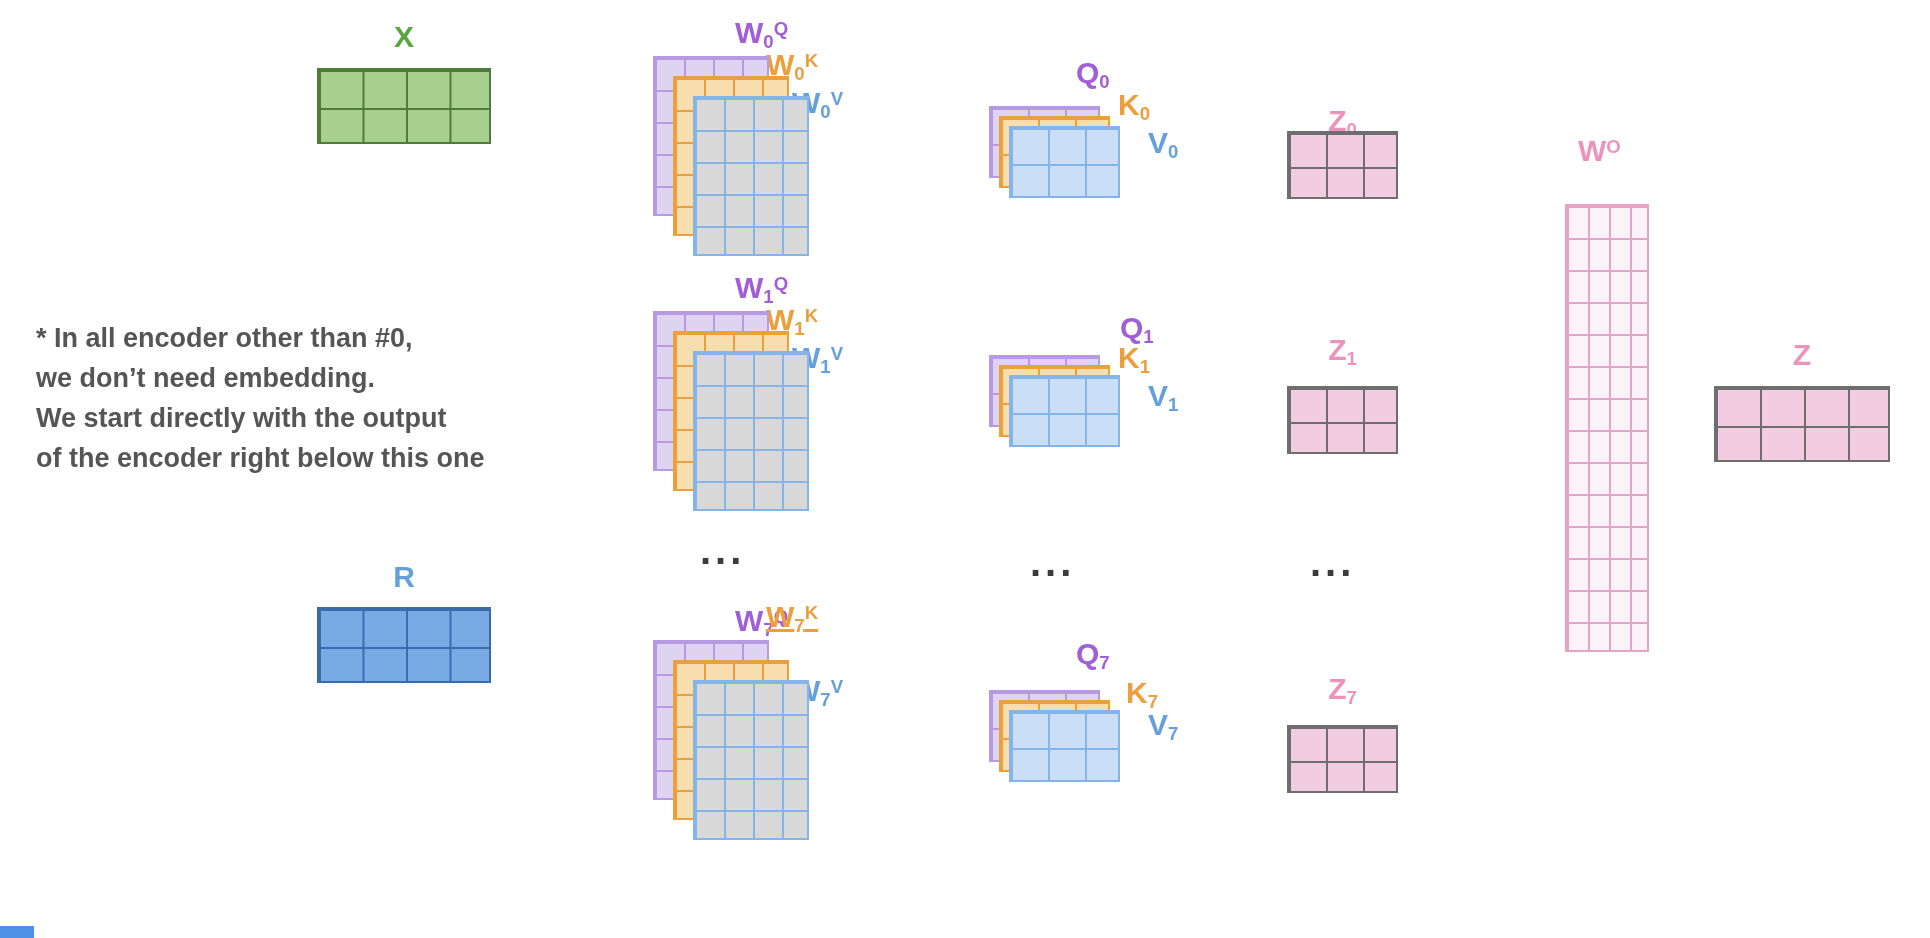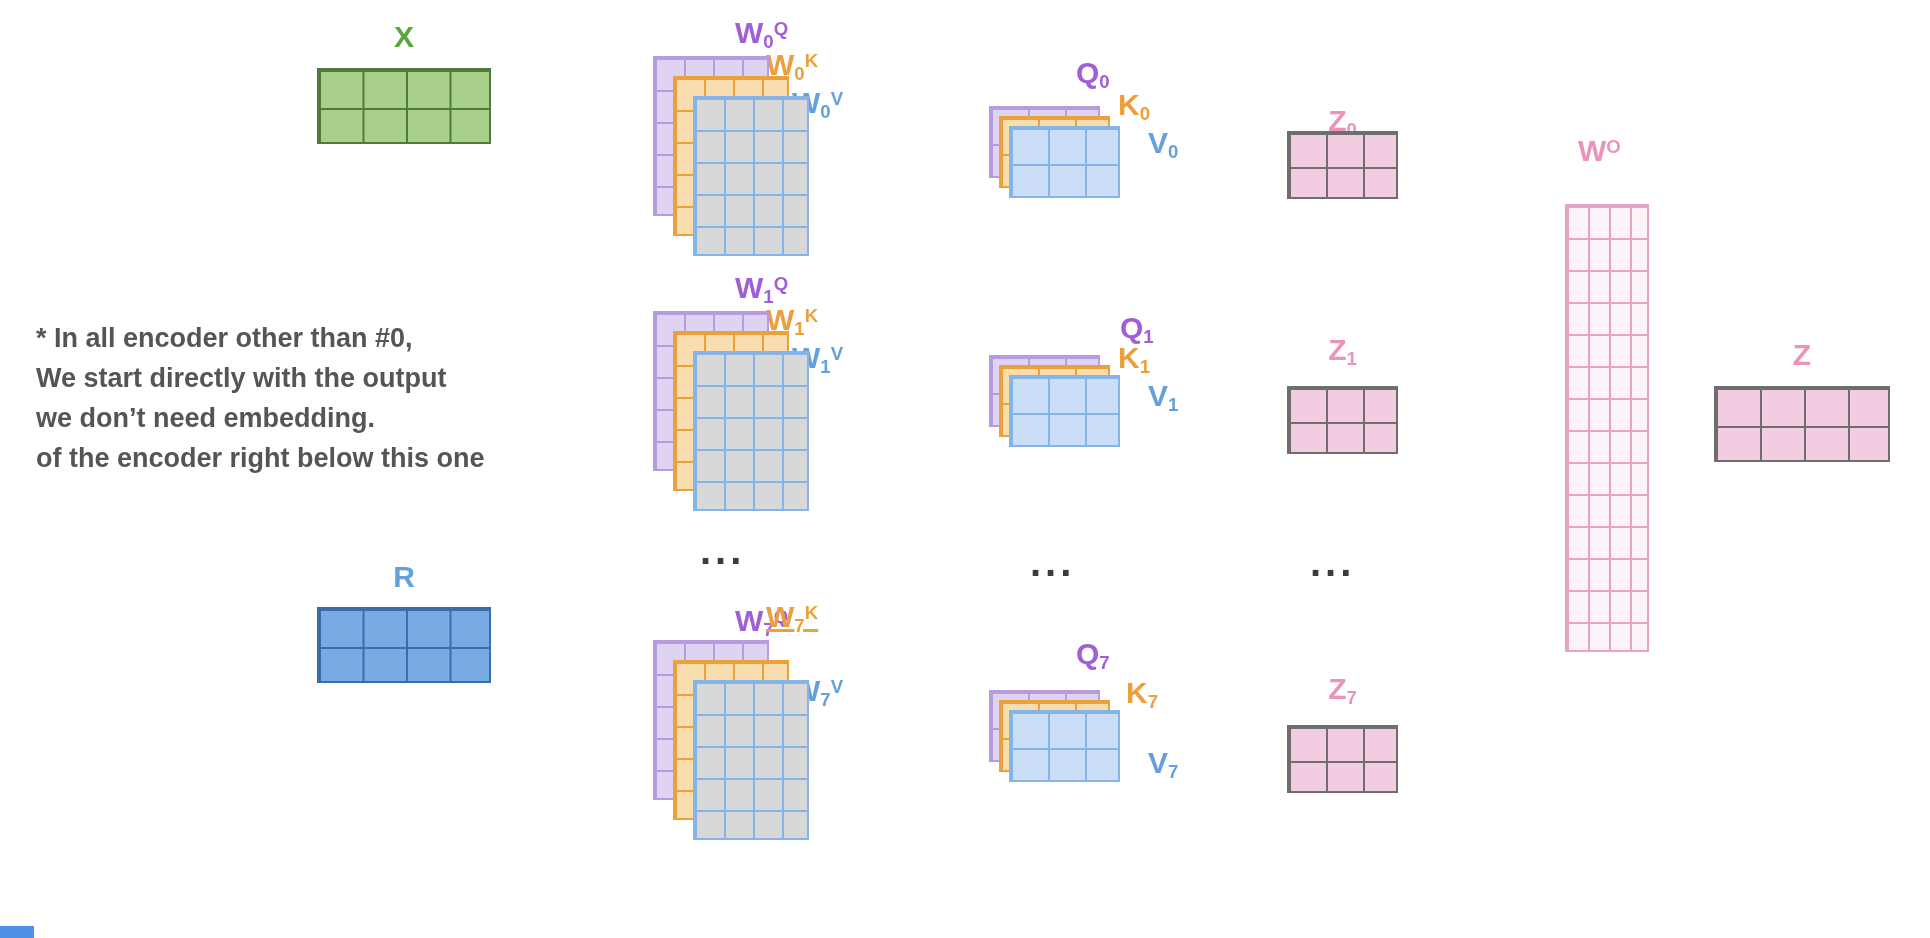--- a/index.html
+++ b/index.html
@@ -52,22 +52,22 @@
   .bottom-bar { position:absolute; left:0; top:926px; width:34px; height:12px; background:#4e8fe8; }
 </style>
 </head>
 <body>
 
 <div class="canvas">
 
 
   <div class="note">
     <div>* In all encoder other than #0,</div>
+    <div>we don’t need embedding.</div>
     <div>We start directly with the output</div>
-    <div>we don’t need embedding.</div>
     <div>of the encoder right below this one</div>
   </div>
 
   <div class="lbl c-green center" style="left:317px;top:20px;width:174px;">X</div>
   <div class="matrix m-green" style="left:317px;top:68px;width:174px;height:76px;--cw:43.5px;--ch:38px;"></div>
 
   <div class="lbl c-blue center" style="left:317px;top:560px;width:174px;">R</div>
   <div class="matrix m-bluesolid" style="left:317px;top:607px;width:174px;height:76px;--cw:43.5px;--ch:38px;"></div>
 
   <div class="lbl c-purple" style="left:735px;top:8px;"><span>W</span><sub>0</sub><sup>Q</sup></div>
@@ -125,21 +125,21 @@
   <div class="lbl c-blue" style="left:792px;top:674px;"><span>W</span><sub>7</sub><sup>V</sup></div>
 
   <div class="stack" style="left:653px;top:640px;width:156px;height:200px;">
     <div class="matrix m-purple" style="left:0;top:0;width:116px;height:160px;--cw:29px;--ch:32px;"></div>
     <div class="matrix m-orange" style="left:20px;top:20px;width:116px;height:160px;--cw:29px;--ch:32px;"></div>
     <div class="matrix m-gray" style="left:40px;top:40px;width:116px;height:160px;--cw:29px;--ch:32px;"></div>
   </div>
 
   <div class="lbl c-purple" style="left:1076px;top:629px;"><span>Q</span><sub>7</sub></div>
   <div class="lbl c-orange" style="left:1118px;top:676px;margin-left:8px;"><span>K</span><sub>7</sub></div>
-  <div class="lbl c-blue" style="left:1148px;top:746px;"><span>V</span><sub>7</sub></div>
+  <div class="lbl c-blue" style="left:1148px;top:708px;"><span>V</span><sub>7</sub></div>
 
   <div class="stack" style="left:989px;top:690px;width:131px;height:92px;">
     <div class="matrix m-purple" style="left:0;top:0;width:111px;height:72px;--cw:37px;--ch:36px;"></div>
     <div class="matrix m-orange" style="left:10px;top:10px;width:111px;height:72px;--cw:37px;--ch:36px;"></div>
     <div class="matrix m-lightblue" style="left:20px;top:20px;width:111px;height:72px;--cw:37px;--ch:36px;"></div>
   </div>
 
   <div class="lbl c-pink center" style="left:1287px;top:672px;width:111px;"><span>Z</span><sub>7</sub></div>
   <div class="matrix m-pink" style="left:1287px;top:725px;width:111px;height:68px;--cw:37px;--ch:34px;"></div>
 

